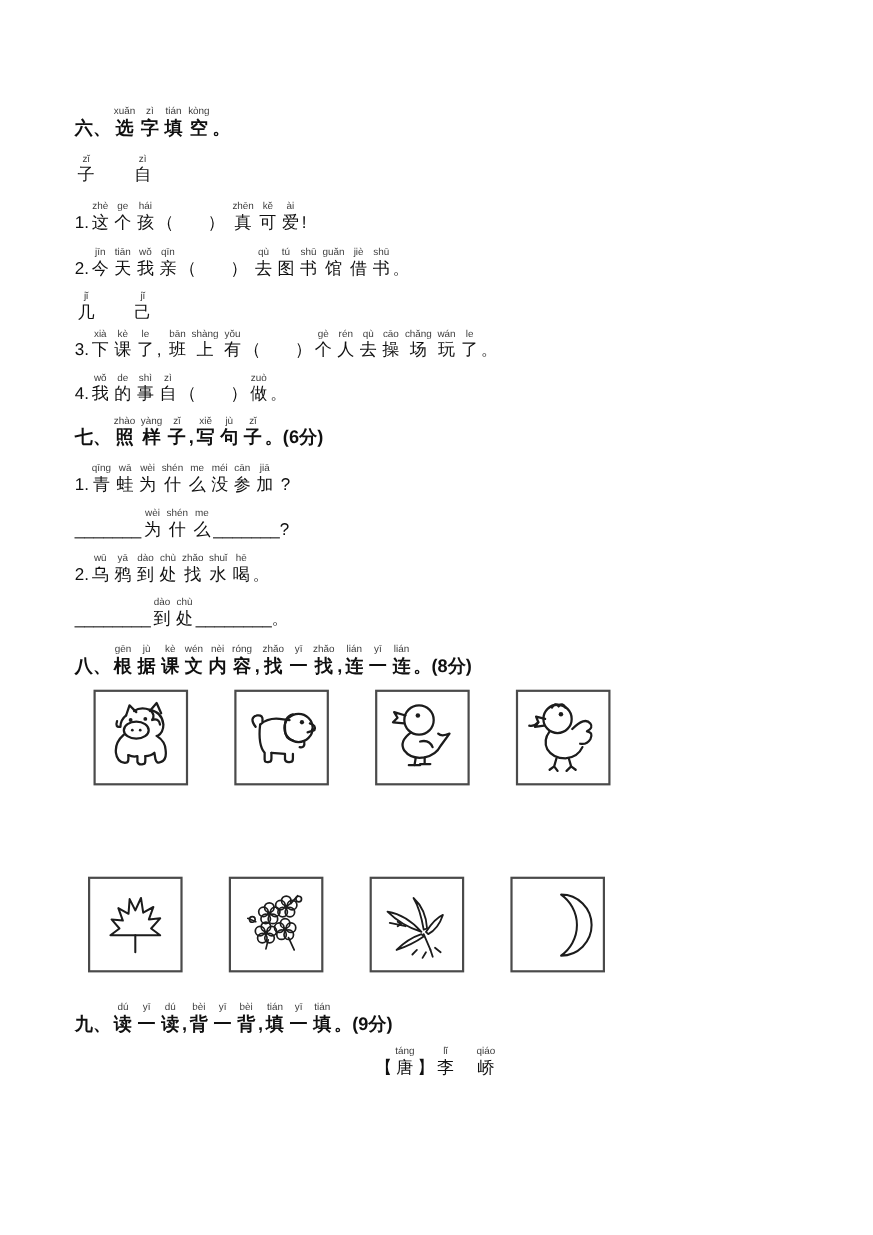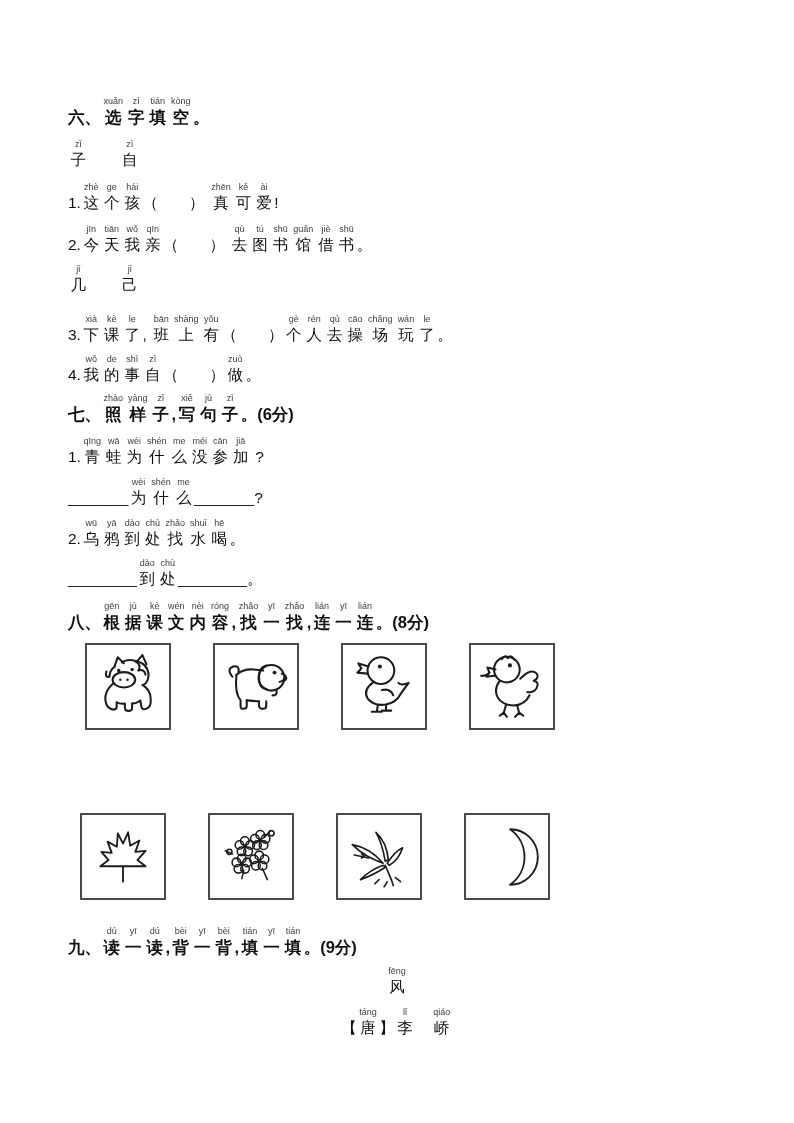--- a/index.html
+++ b/index.html
@@ -11,21 +11,21 @@
   }
   .page { width:794px; height:1123px; background:#fff; padding:96px 40px 0 68px; overflow:hidden; }
   .line { white-space:nowrap; }
   .tok { display:inline-block; vertical-align:bottom; text-align:center; }
   .tok.r { margin:0 2.5px; }
   .rp { display:block; height:11px; font-size:9px; line-height:11px; color:#3d3d3d; white-space:nowrap; letter-spacing:0; }
   .rh { display:block; font-size:15.5px; line-height:20px; white-space:pre; color:#101010; }
   .heading .rh { font-weight:bold; font-size:16.5px; }
   
   .mb12 { margin-bottom:12px; } .mb11 { margin-bottom:11px; } .mb10 { margin-bottom:10px; }
-  .mb9 { margin-bottom:9px; }  .mb8 { margin-bottom:8px; }  .mb7 { margin-bottom:19px; }
+  .mb9 { margin-bottom:9px; }  .mb8 { margin-bottom:8px; }  .mb7 { margin-bottom:3px; }
   .img-row { display:flex; gap:42px; }
   .img-row.row1 { margin-left:17px; margin-bottom:83px; }
   .img-row.row2 { margin-left:12px; margin-bottom:26px; }
   .img-box {
     width:86px; height:87px; border:2px solid #4a4a4a; background:#fff;
     display:flex; align-items:center; justify-content:center; flex:0 0 auto;
   }
   .img-box svg { display:block; }
   .center-line { width:794px; margin-left:-68px; text-align:center; }
 </style>
@@ -181,16 +181,15 @@
       </svg>
     </div>
     <div class="img-box" aria-label="crescent-moon">
       <svg width="74" height="74" viewBox="0 0 72 72">
         <path d="M39,9 A27,27 0 0,1 39,63 A33,33 0 0,0 39,9 Z" fill="none" stroke="#1c1c1c" stroke-width="1.8" stroke-linejoin="round"></path>
       </svg>
     </div>
   </div>
 
   <div class="line heading mb9"><span class="tok p"><span class="rp"></span><span class="rh">九、</span></span><span class="tok r"><span class="rp">dú</span><span class="rh">读</span></span><span class="tok r"><span class="rp">yī</span><span class="rh">一</span></span><span class="tok r"><span class="rp">dú</span><span class="rh">读</span></span><span class="tok p"><span class="rp"></span><span class="rh">,</span></span><span class="tok r"><span class="rp">bèi</span><span class="rh">背</span></span><span class="tok r"><span class="rp">yī</span><span class="rh">一</span></span><span class="tok r"><span class="rp">bèi</span><span class="rh">背</span></span><span class="tok p"><span class="rp"></span><span class="rh">,</span></span><span class="tok r"><span class="rp">tián</span><span class="rh">填</span></span><span class="tok r"><span class="rp">yī</span><span class="rh">一</span></span><span class="tok r"><span class="rp">tián</span><span class="rh">填</span></span><span class="tok p"><span class="rp"></span><span class="rh">。(9分)</span></span></div>
-  <div class="line center-line mb10"><span class="tok r"><span class="rp">fēng</span><span class="rh">风</span></span></div>
   <div class="line center-line"><span class="tok p"><span class="rp"></span><span class="rh">【</span></span><span class="tok r"><span class="rp">táng</span><span class="rh">唐</span></span><span class="tok p"><span class="rp"></span><span class="rh">】</span></span><span class="tok r"><span class="rp">lǐ</span><span class="rh">李</span></span><span class="tok p"><span class="rp"></span><span class="rh">　</span></span><span class="tok r"><span class="rp">qiáo</span><span class="rh">峤</span></span></div>
 
 </div>
 
 </body></html>

